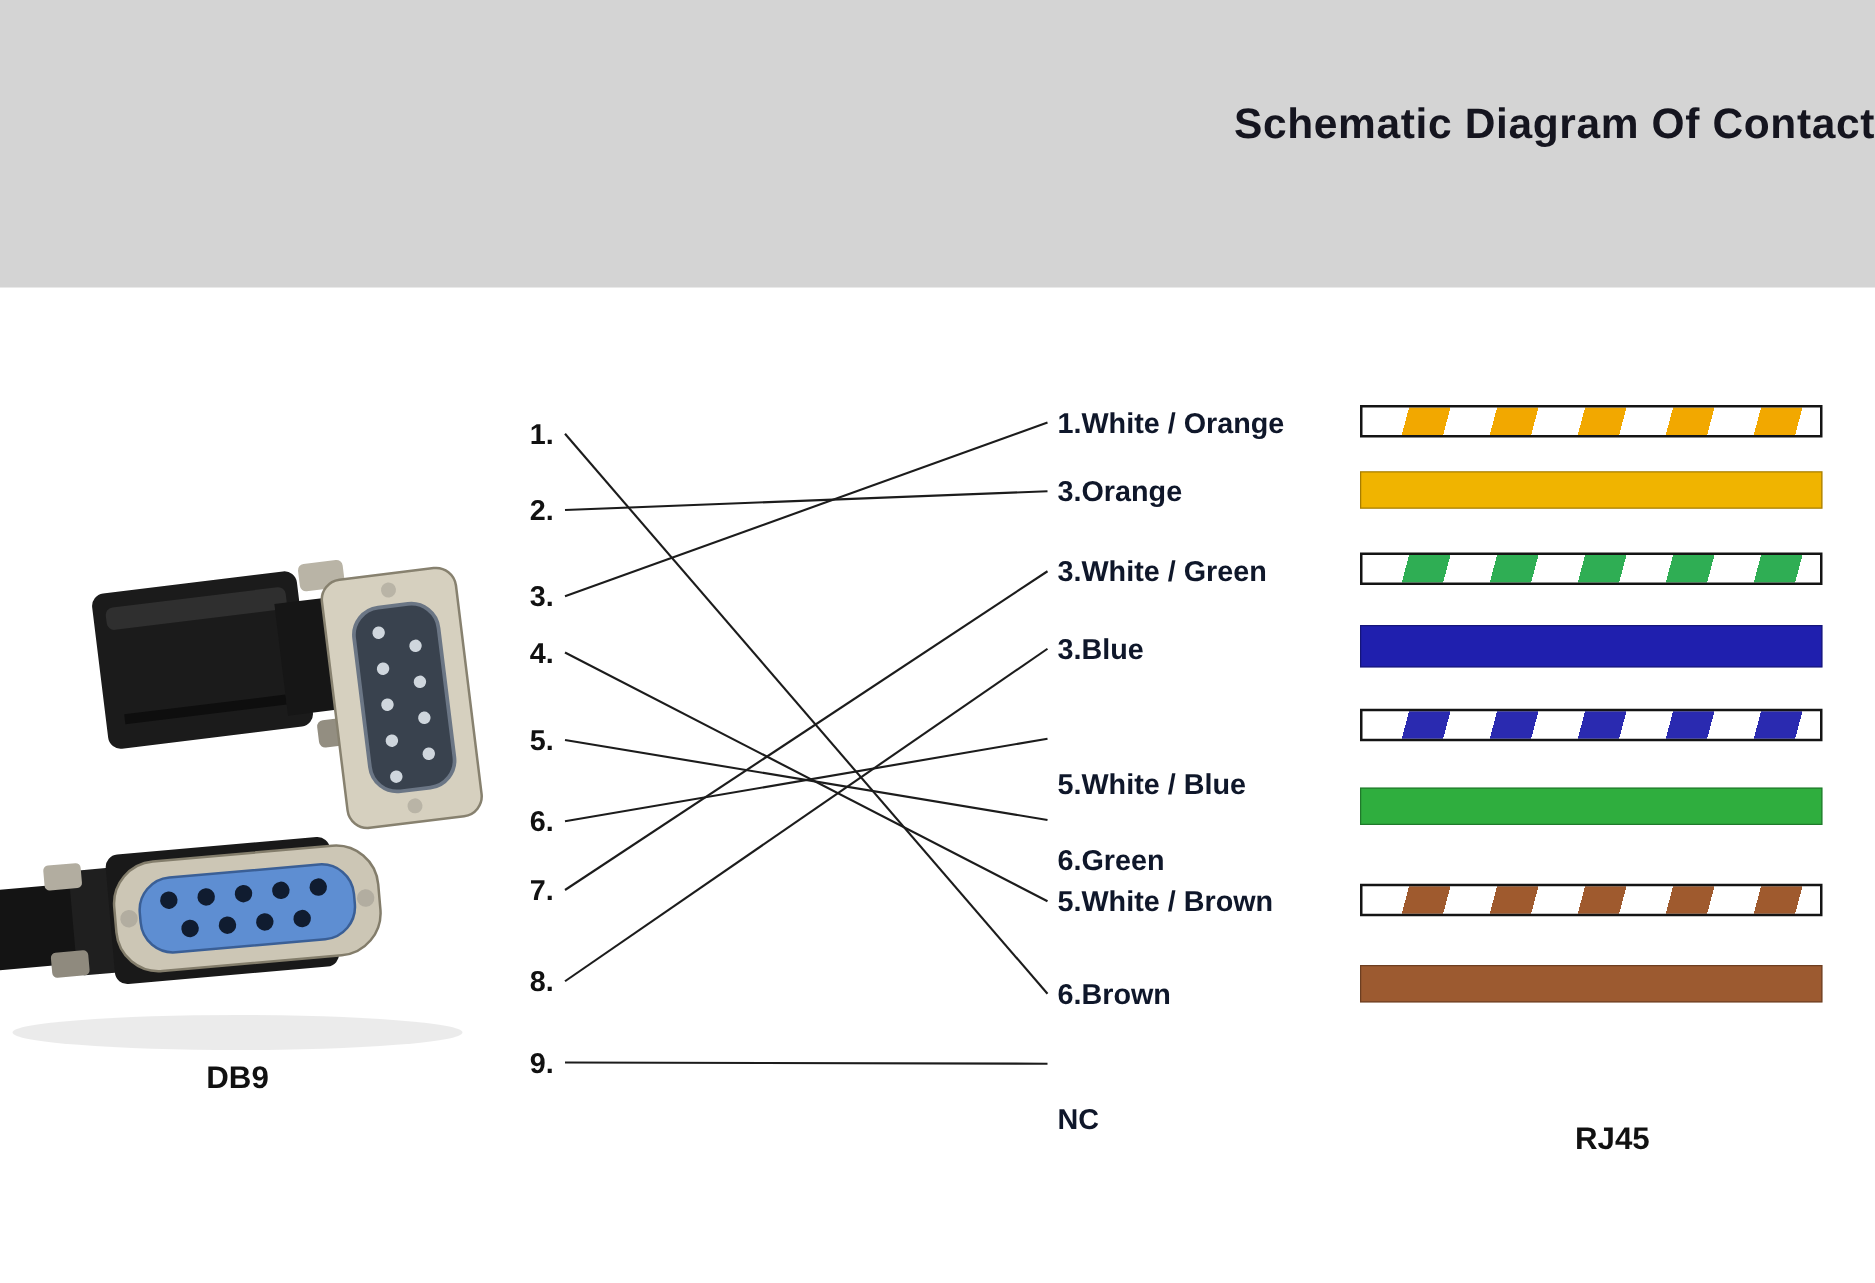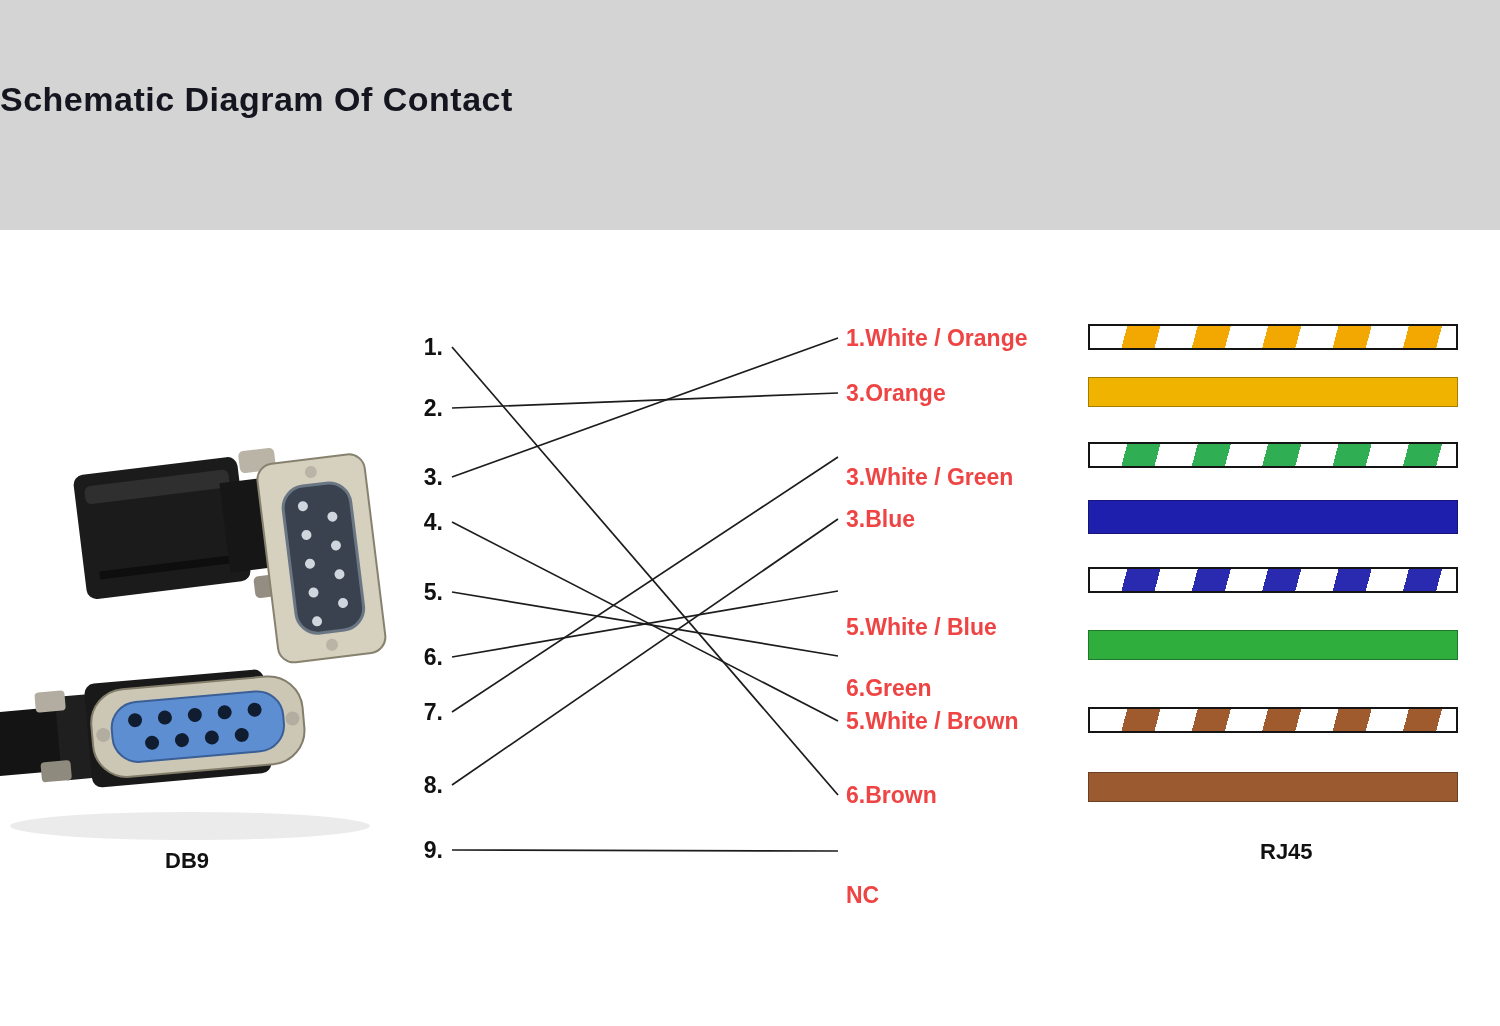--- a/index.html
+++ b/index.html
@@ -6,38 +6,38 @@
   .page{
     position:relative;width:1500px;height:1026px;overflow:hidden;
     font-family:"Liberation Sans",sans-serif;background:#ffffff;
   }
   .header-band{
     position:absolute;left:0;top:0;width:1500px;height:230px;
     background:#d4d4d4;
   }
   .page-title{
     position:absolute;left:0;top:80px;width:1500px;margin:0;
-    text-align:left;font-size:34px;font-weight:bold;color:#15151f;
+    text-align:right;font-size:34px;font-weight:bold;color:#15151f;
     letter-spacing:0.5px;
   }
   .pin-label{
     position:absolute;left:395px;width:48px;text-align:right;
     font-size:23px;font-weight:bold;color:#111;line-height:30px;
   }
   .rj-label{
     position:absolute;left:846px;white-space:nowrap;
-    font-size:23px;font-weight:bold;color:#ef4444;line-height:30px;
+    font-size:23px;font-weight:bold;color:#0f172a;line-height:30px;
   }
   .wire-bar{
     position:absolute;left:1088px;width:370px;box-sizing:border-box;
   }
   .wire-striped{border:2px solid #141414;}
   .wire-solid{border:1px solid rgba(0,0,0,0.30);}
   .caption{
-    position:absolute;font-size:22px;font-weight:bold;color:#111;
+    position:absolute;font-size:25px;font-weight:bold;color:#111;
   }
   #lines-svg,#photo-svg{position:absolute;pointer-events:none;}
   #lines-svg{left:0;top:0;}
   #photo-svg{left:0;top:430px;}
 </style>
 </head>
 <body>
 
 <div class="page">
 
@@ -62,39 +62,39 @@
   <div class="pin-label" style="top:462px">3.</div>
   <div class="pin-label" style="top:507px">4.</div>
   <div class="pin-label" style="top:577px">5.</div>
   <div class="pin-label" style="top:642px">6.</div>
   <div class="pin-label" style="top:697px">7.</div>
   <div class="pin-label" style="top:770px">8.</div>
   <div class="pin-label" style="top:835px">9.</div>
 
   <div class="rj-label" style="top:323px">1.White / Orange</div>
   <div class="rj-label" style="top:378px">3.Orange</div>
-  <div class="rj-label" style="top:462px">3.White / Green</div>
+  <div class="rj-label" style="top:442px">3.White / Green</div>
   <div class="rj-label" style="top:504px">3.Blue</div>
   <div class="rj-label" style="top:612px">5.White / Blue</div>
   <div class="rj-label" style="top:673px">6.Green</div>
   <div class="rj-label" style="top:706px">5.White / Brown</div>
   <div class="rj-label" style="top:780px">6.Brown</div>
   <div class="rj-label" style="top:880px">NC</div>
 
   <div class="wire-bar wire-striped" style="top: 324px; height: 26px; background: repeating-linear-gradient(105deg, rgb(255, 255, 255) 0px, rgb(255, 255, 255) 36px, rgb(242, 168, 0) 36px, rgb(242, 168, 0) 68px);"></div>
   <div class="wire-bar wire-solid" style="top: 377px; height: 30px; background: rgb(240, 180, 0);"></div>
   <div class="wire-bar wire-striped" style="top: 442px; height: 26px; background: repeating-linear-gradient(105deg, rgb(255, 255, 255) 0px, rgb(255, 255, 255) 36px, rgb(47, 174, 84) 36px, rgb(47, 174, 84) 68px);"></div>
   <div class="wire-bar wire-solid" style="top: 500px; height: 34px; background: rgb(31, 31, 174);"></div>
   <div class="wire-bar wire-striped" style="top: 567px; height: 26px; background: repeating-linear-gradient(105deg, rgb(255, 255, 255) 0px, rgb(255, 255, 255) 36px, rgb(42, 42, 176) 36px, rgb(42, 42, 176) 68px);"></div>
   <div class="wire-bar wire-solid" style="top: 630px; height: 30px; background: rgb(47, 174, 62);"></div>
   <div class="wire-bar wire-striped" style="top: 707px; height: 26px; background: repeating-linear-gradient(105deg, rgb(255, 255, 255) 0px, rgb(255, 255, 255) 36px, rgb(159, 90, 46) 36px, rgb(159, 90, 46) 68px);"></div>
   <div class="wire-bar wire-solid" style="top: 772px; height: 30px; background: rgb(156, 90, 48);"></div>
 
   <div class="caption" style="left:165px;top:848px">DB9</div>
-  <div class="caption" style="left:1260px;top:839px">RJ45</div>
+  <div class="caption" style="left:1260px;top:897px">RJ45</div>
 
   <svg id="photo-svg" width="420" height="420" viewBox="0 0 420 420">
     <ellipse cx="190" cy="396" rx="180" ry="14" fill="rgba(0,0,0,0.08)"></ellipse>
 
     <g transform="rotate(-7 210 140)">
       <rect x="85" y="30" width="165" height="125" rx="10" fill="#1b1b1b"></rect>
       <rect x="95" y="42" width="145" height="18" rx="6" fill="#2f2f2f"></rect>
       <rect x="100" y="128" width="130" height="8" fill="#0e0e0e"></rect>
       <rect x="230" y="55" width="45" height="90" fill="#161616"></rect>
       <rect x="252" y="26" width="36" height="22" rx="5" fill="#b9b4a6"></rect>

